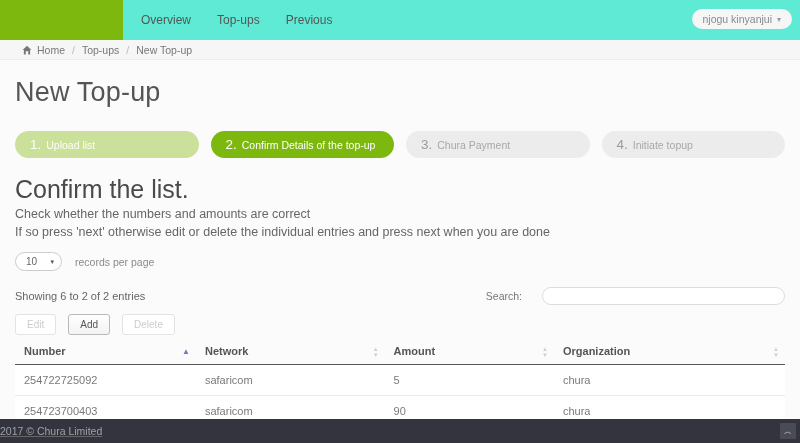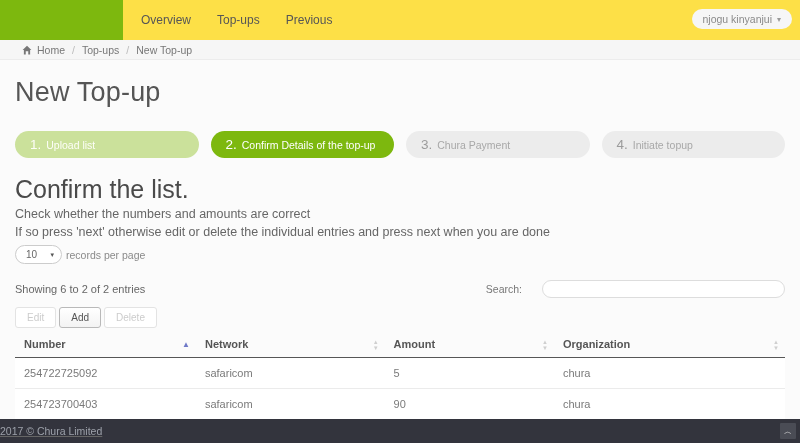--- a/index.html
+++ b/index.html
@@ -6,21 +6,21 @@
   html,body { width:800px; height:443px; }
   body {
     font-family:"Liberation Sans", sans-serif;
     background:#fbfbfb;
     color:#666;
     position:relative;
     overflow:hidden;
   }
 
   
-  .topbar { height:40px; background:#fde047; display:flex; align-items:stretch; position:relative; }
+  .topbar { height:40px; background:#5eead4; display:flex; align-items:stretch; position:relative; }
   .logo-block { width:123px; background:var(--green); }
   .topnav { display:flex; align-items:center; gap:26px; padding-left:18px; }
   .topnav .nav-item { font-size:12px; color:#565656; cursor:pointer; text-decoration:none; }
   .user-pill {
     position:absolute; right:8px; top:9px;
     background:#f6f6f6; border-radius:12px; padding:4px 11px;
     font-size:10.5px; color:#8a8a8a; display:flex; align-items:center; gap:5px; cursor:pointer;
   }
   .user-pill .caret { font-size:8px; color:#9a9a9a; }
 
@@ -47,21 +47,21 @@
   .step .lbl { font-size:10.5px; }
   .step.done { background:var(--green-light); color:#fdfef8; }
   .step.active { background:var(--green); color:#fff; }
   .step.pending { background:#ececec; }
   .step.pending .num { color:#9b9b9b; }
   .step.pending .lbl { color:#a8a8a8; }
 
   .confirm-heading { font-size:25px; font-weight:400; color:#4a4a4a; margin-top:17px; }
   .confirm-text { font-size:12.5px; color:#666; line-height:1.4; margin-top:2px; }
 
-  .records-row { display:flex; align-items:center; gap:4px; margin-top:4px; }
+  .records-row { display:flex; align-items:center; gap:13px; margin-top:11px; }
   .records-select {
     border:1px solid #ccc; border-radius:11px; background:#fff;
     height:19px; width:47px; display:flex; align-items:center; justify-content:space-between;
     padding:0 7px 0 10px; font-size:10px; color:#666; cursor:pointer;
   }
   .records-select .caret { font-size:7px; color:#555; }
   .records-label { font-size:10.5px; color:#8a8a8a; }
 
   .showing-row { display:flex; align-items:center; justify-content:space-between; margin-top:16px; }
   .showing-text { font-size:11px; color:#666; }
@@ -69,21 +69,21 @@
   .search-label { font-size:10.5px; color:#777; }
   .search-input {
     width:243px; height:18px; border:1px solid #ddd; border-radius:9px;
     background:#fff; outline:none; padding:0 10px; font-size:10.5px; color:#555;
     font-family:"Liberation Sans", sans-serif;
   }
 
   .btn-group { display:flex; margin-top:9px; }
   .mini-btn {
     font-size:10px; padding:4px 11px; background:#fff; border-radius:3px;
-    border:1px solid #e3e3e3; color:#ccc; margin-right:3px; cursor:default;
+    border:1px solid #e3e3e3; color:#ccc; margin-right:12px; cursor:default;
     font-family:"Liberation Sans", sans-serif;
   }
   .mini-btn.enabled { border-color:#b9b9b9; color:#555; cursor:pointer; background:linear-gradient(#fff,#f3f3f3); }
 
   
   table { width:100%; border-collapse:collapse; margin-top:4px; }
   thead th {
     text-align:left; font-size:11px; color:#555; font-weight:bold;
     padding:6px 9px 7px 9px; border-bottom:1px solid #565656; cursor:pointer;
     position:relative;

